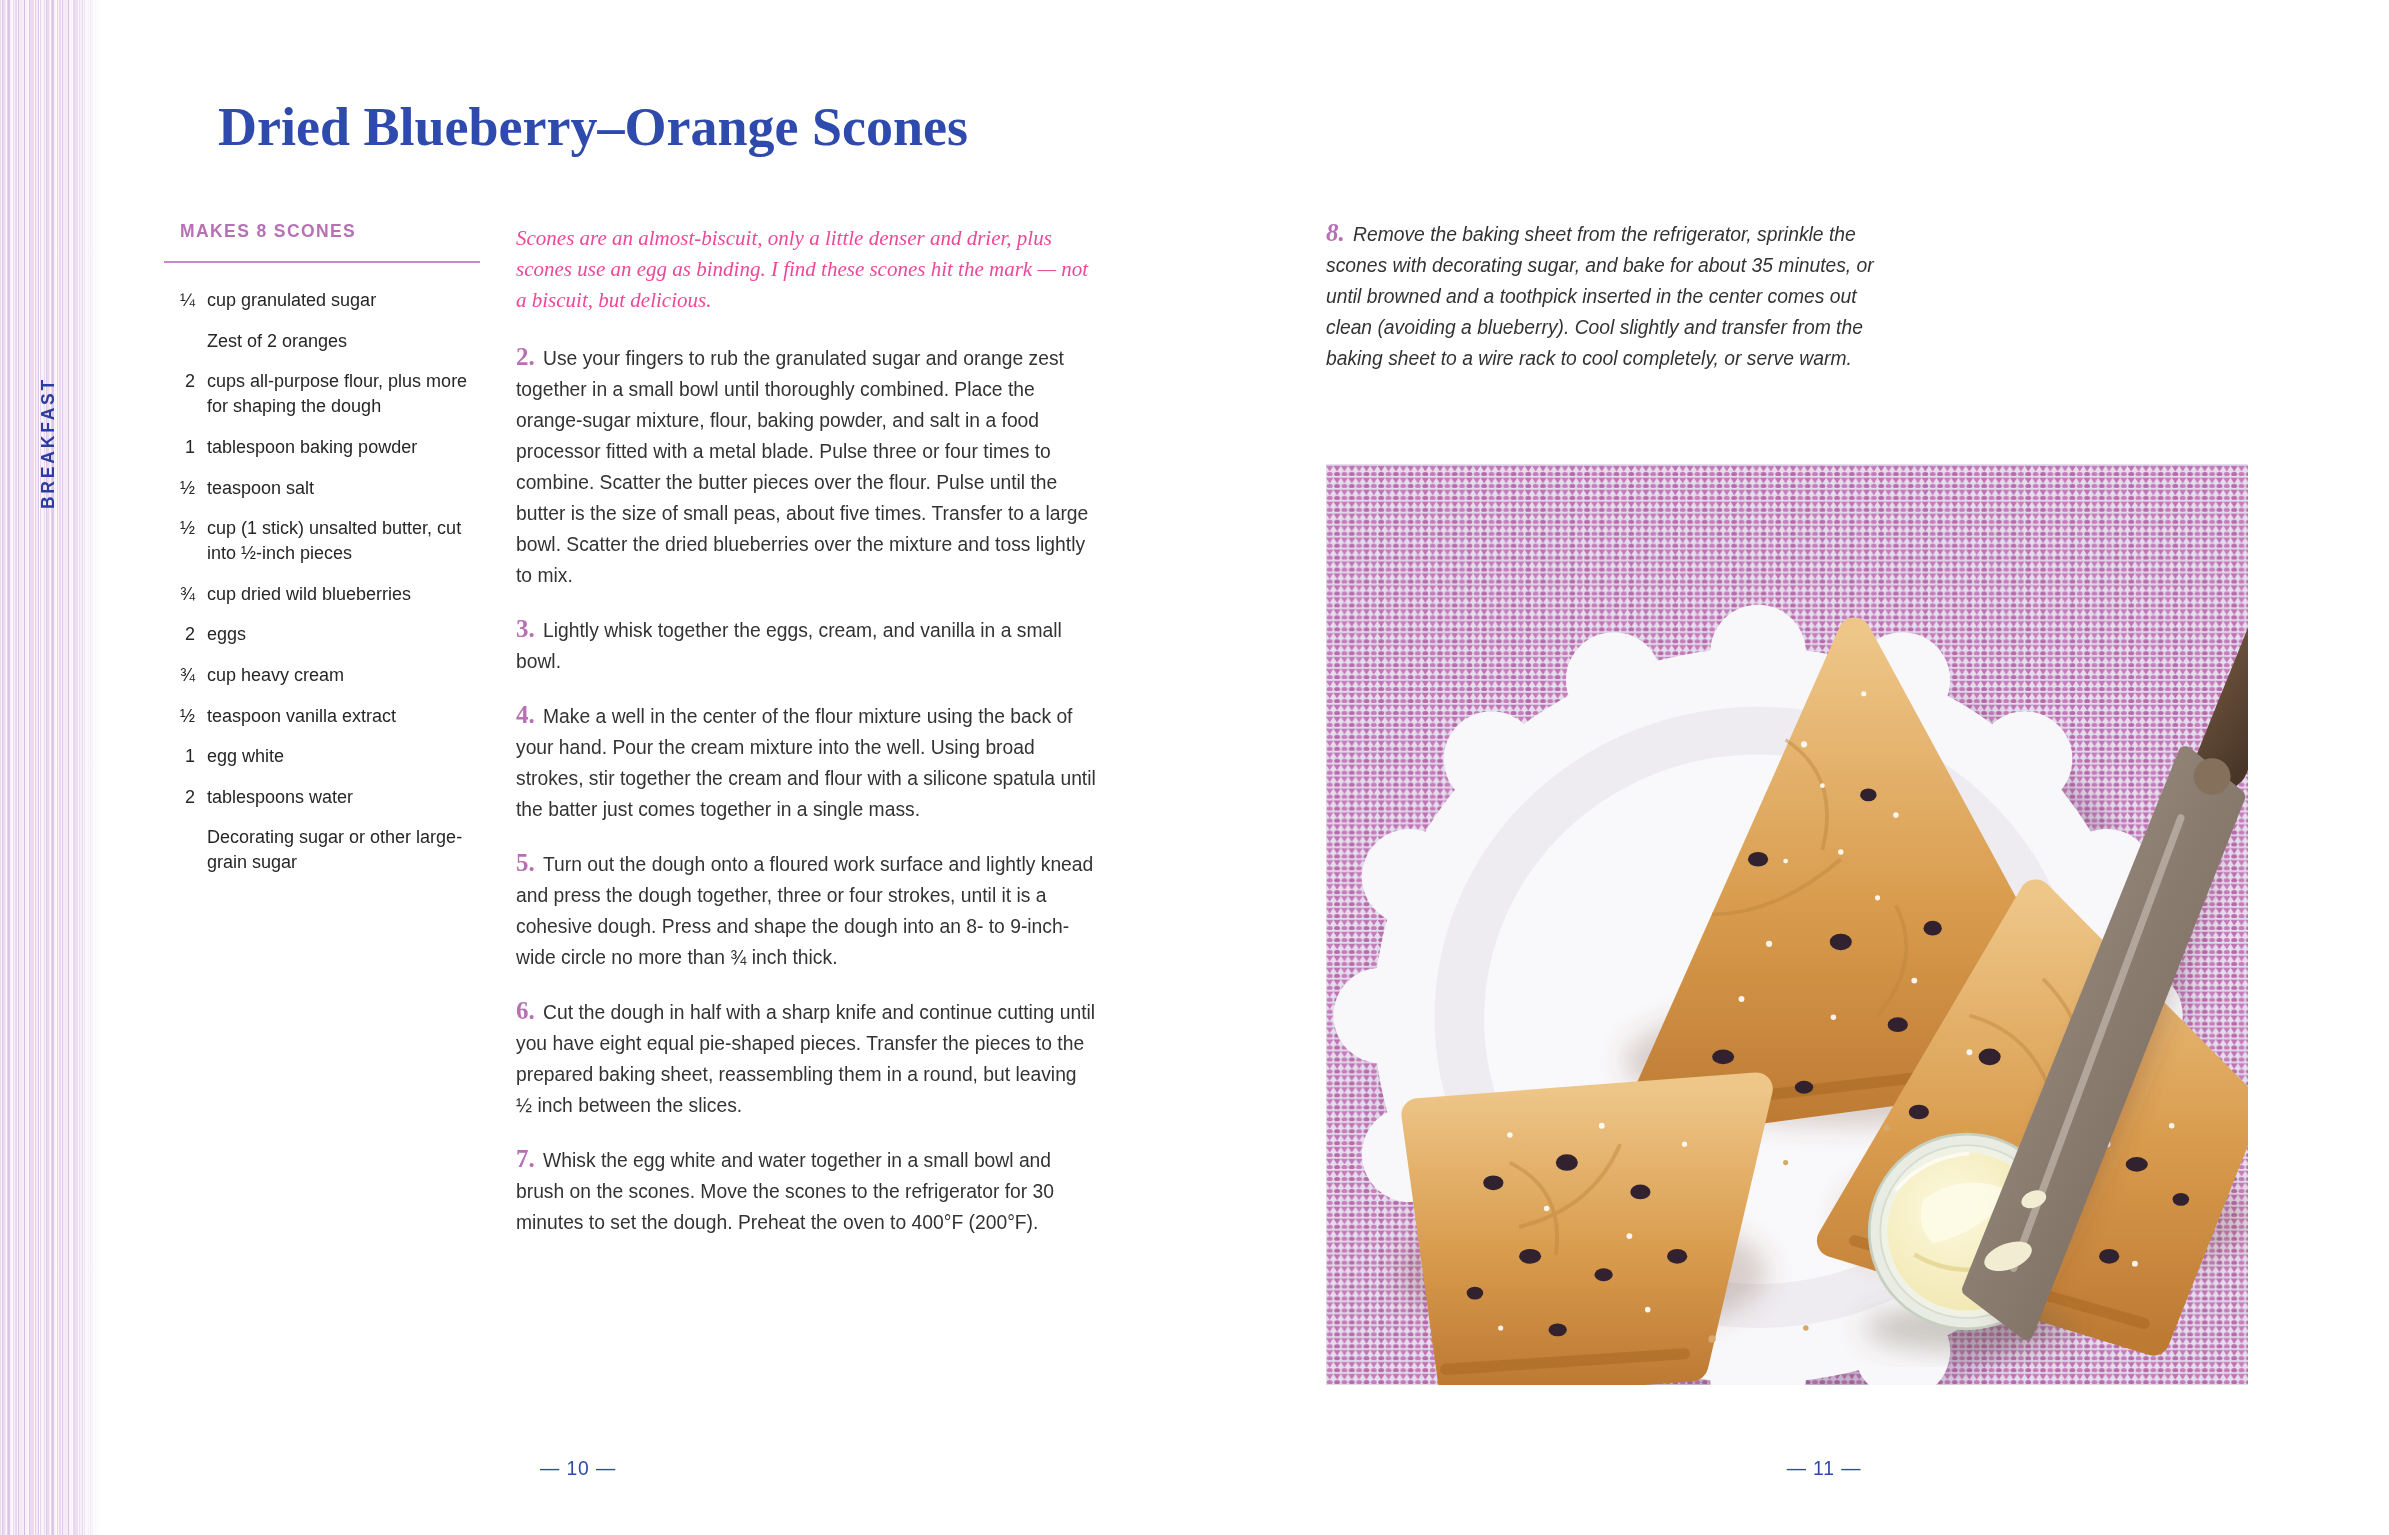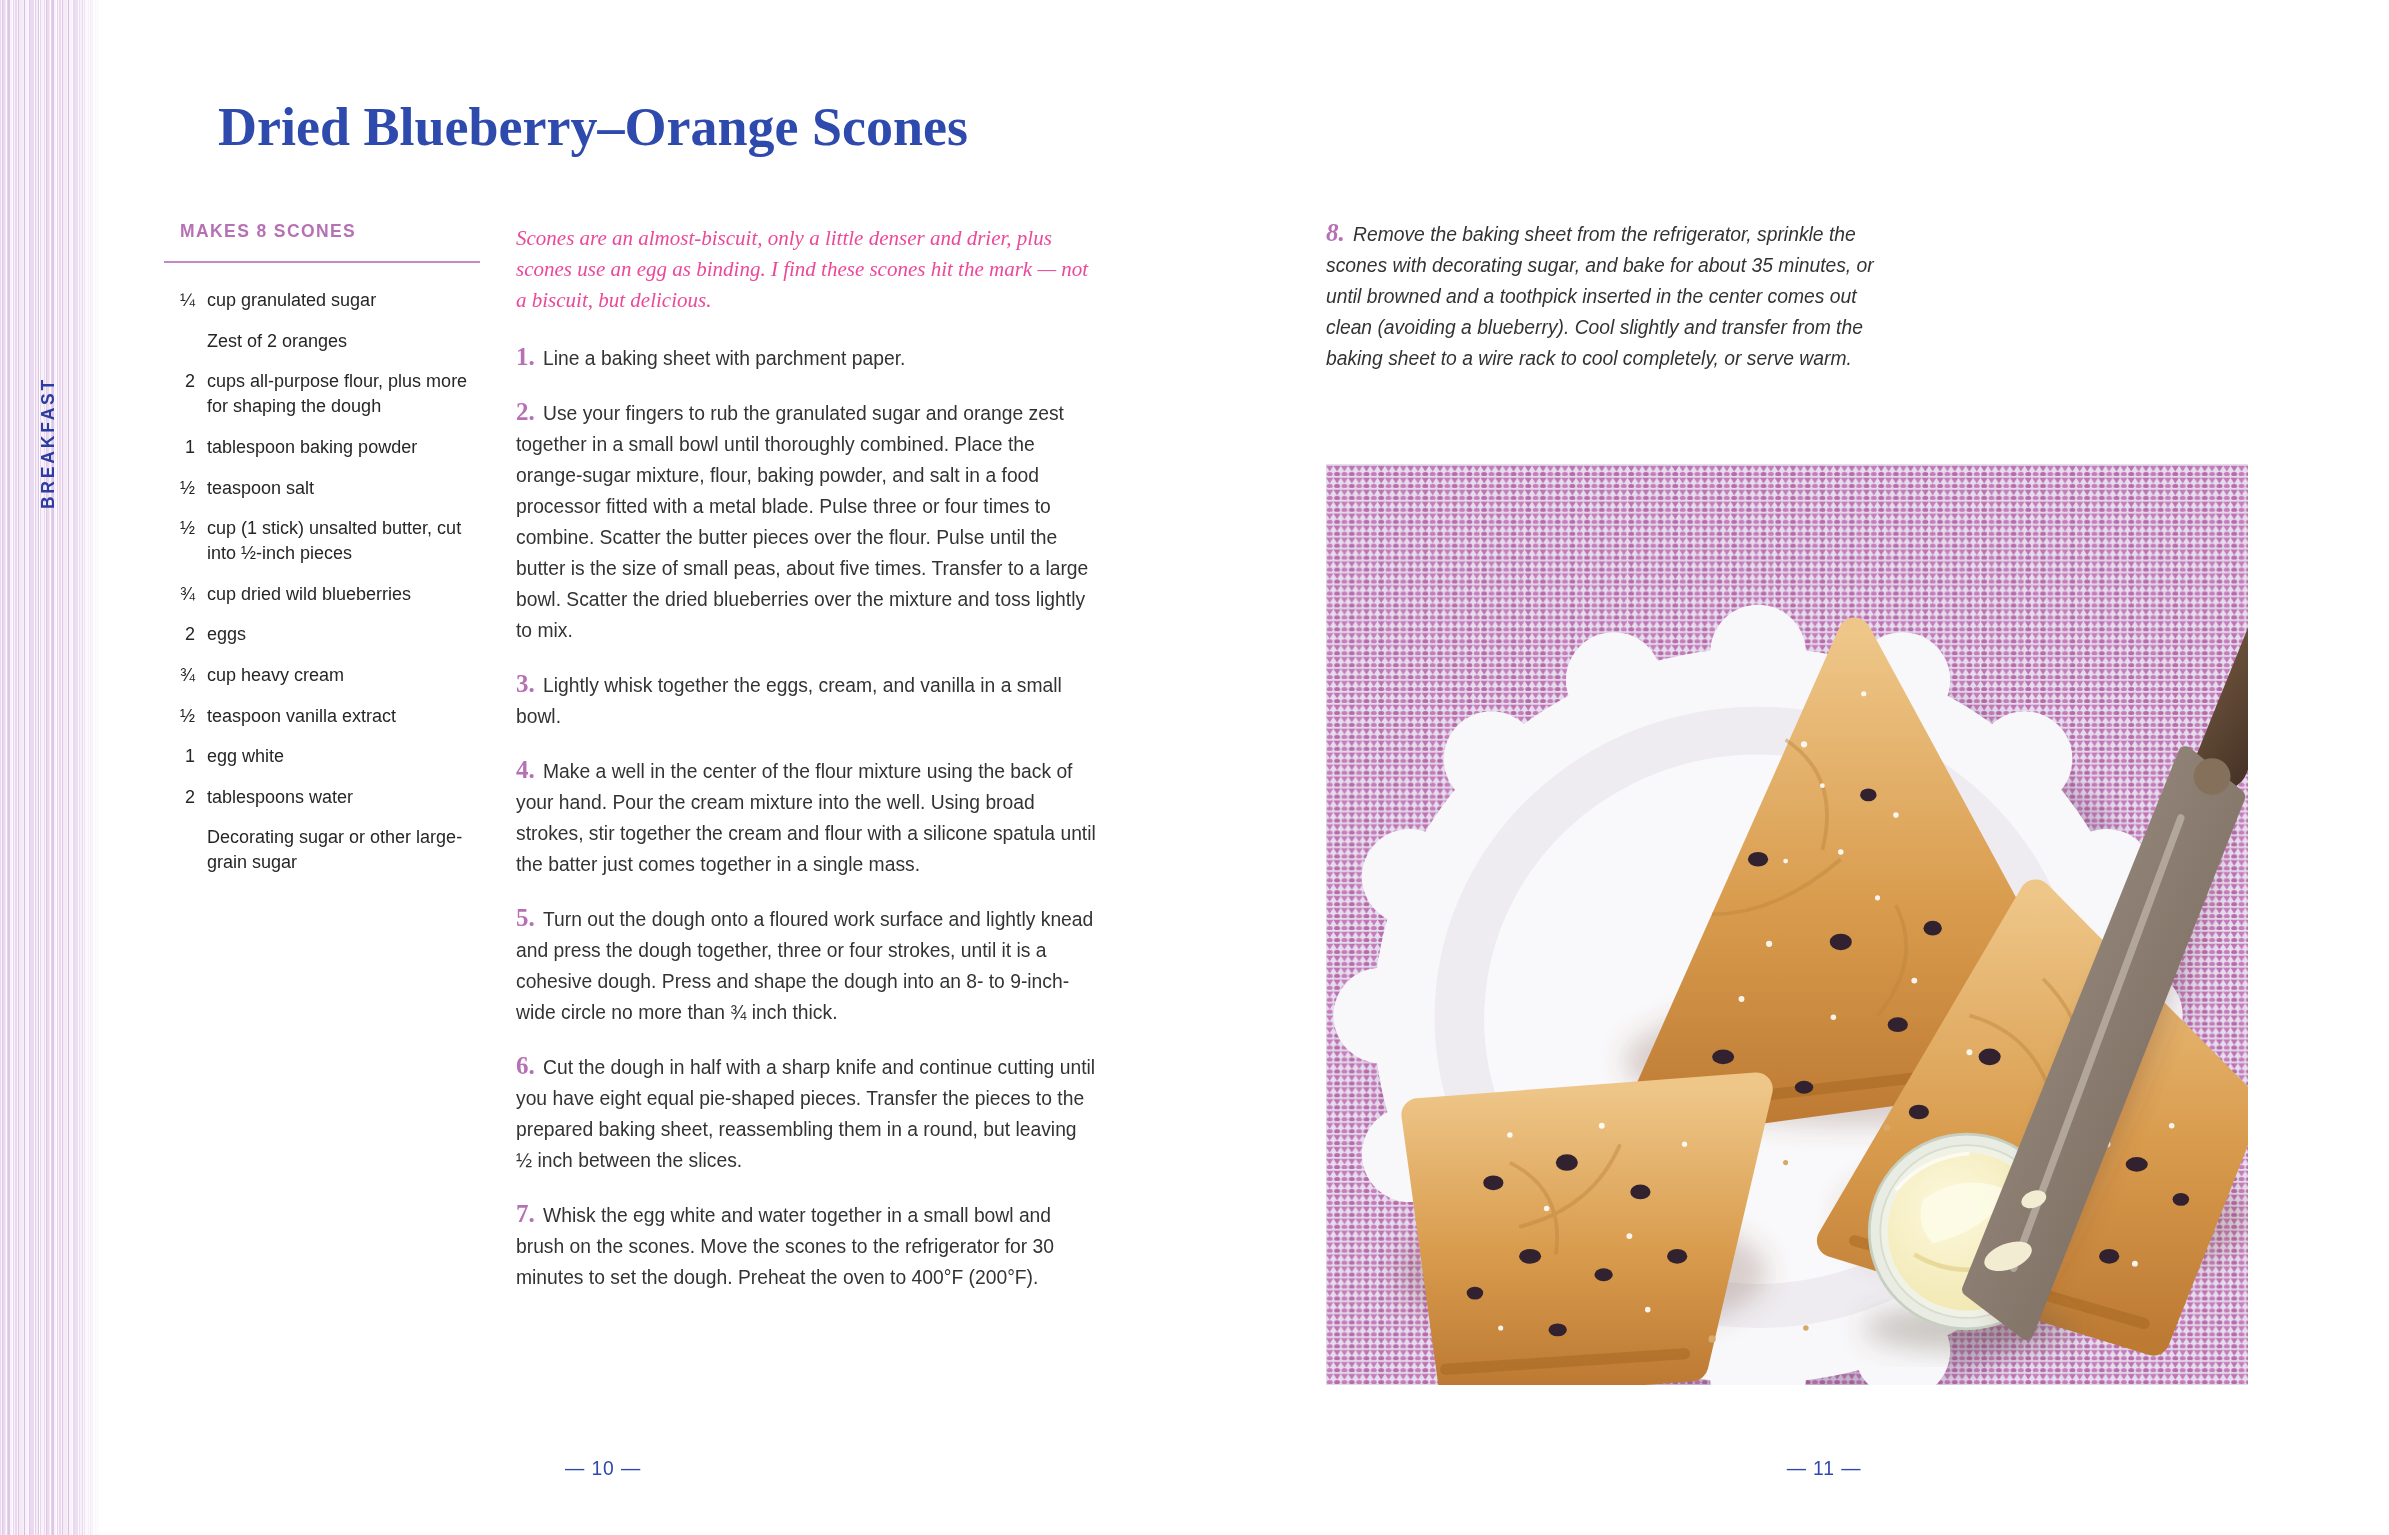--- a/index.html
+++ b/index.html
@@ -59,21 +59,21 @@
     font-size:25px; color:#b671b5; margin-right:8.3px;
   }
 
   
   .photo { position:absolute; left:1326px; top:464px; width:922px; height:921px; }
   .photo svg { width:100%; height:100%; display:block; overflow:hidden; }
 
   
   .folio { position:absolute; top:1458px; width:184px; text-align:center;
     color:#2e4aad; font-size:19.3px; letter-spacing:0.9px; }
-  .folio-left  { left:511px; }
+  .folio-left  { left:486px; }
   .folio-right { left:1732px; }
 </style>
 </head>
 <body>
 
 <div class="spread">
 
   <aside class="chapter-strip"></aside>
   <span class="chapter-label">BREAKFAST</span>
 
@@ -148,21 +148,20 @@
           <span class="ing-qty"></span>
           <span class="ing-text">Decorating sugar or other large-grain sugar</span>
         </div>
       </div>
   </section>
 
   <section class="col-main">
     <p class="intro">Scones are an almost-biscuit, only a little denser and drier, plus scones use an egg as binding. I find these scones hit the mark — not a biscuit, but delicious.</p>
     <div>
 
-        <p class="step"><span class="step-num">1.</span><span>Line a baking sheet with parchment paper.</span></p>
 
         <p class="step"><span class="step-num">2.</span><span>Use your fingers to rub the granulated sugar and orange zest together in a small bowl until thoroughly combined. Place the orange-sugar mixture, flour, baking powder, and salt in a food processor fitted with a metal blade. Pulse three or four times to combine. Scatter the butter pieces over the flour. Pulse until the butter is the size of small peas, about five times. Transfer to a large bowl. Scatter the dried blueberries over the mixture and toss lightly to mix.</span></p>
 
         <p class="step"><span class="step-num">3.</span><span>Lightly whisk together the eggs, cream, and vanilla in a small bowl.</span></p>
 
         <p class="step"><span class="step-num">4.</span><span>Make a well in the center of the flour mixture using the back of your hand. Pour the cream mixture into the well. Using broad strokes, stir together the cream and flour with a silicone spatula until the batter just comes together in a single mass.</span></p>
 
         <p class="step"><span class="step-num">5.</span><span>Turn out the dough onto a floured work surface and lightly knead and press the dough together, three or four strokes, until it is a cohesive dough. Press and shape the dough into an 8- to 9-inch-wide circle no more than ¾ inch thick.</span></p>
 
         <p class="step"><span class="step-num">6.</span><span>Cut the dough in half with a sharp knife and continue cutting until you have eight equal pie-shaped pieces. Transfer the pieces to the prepared baking sheet, reassembling them in a round, but leaving ½ inch between the slices.</span></p>

